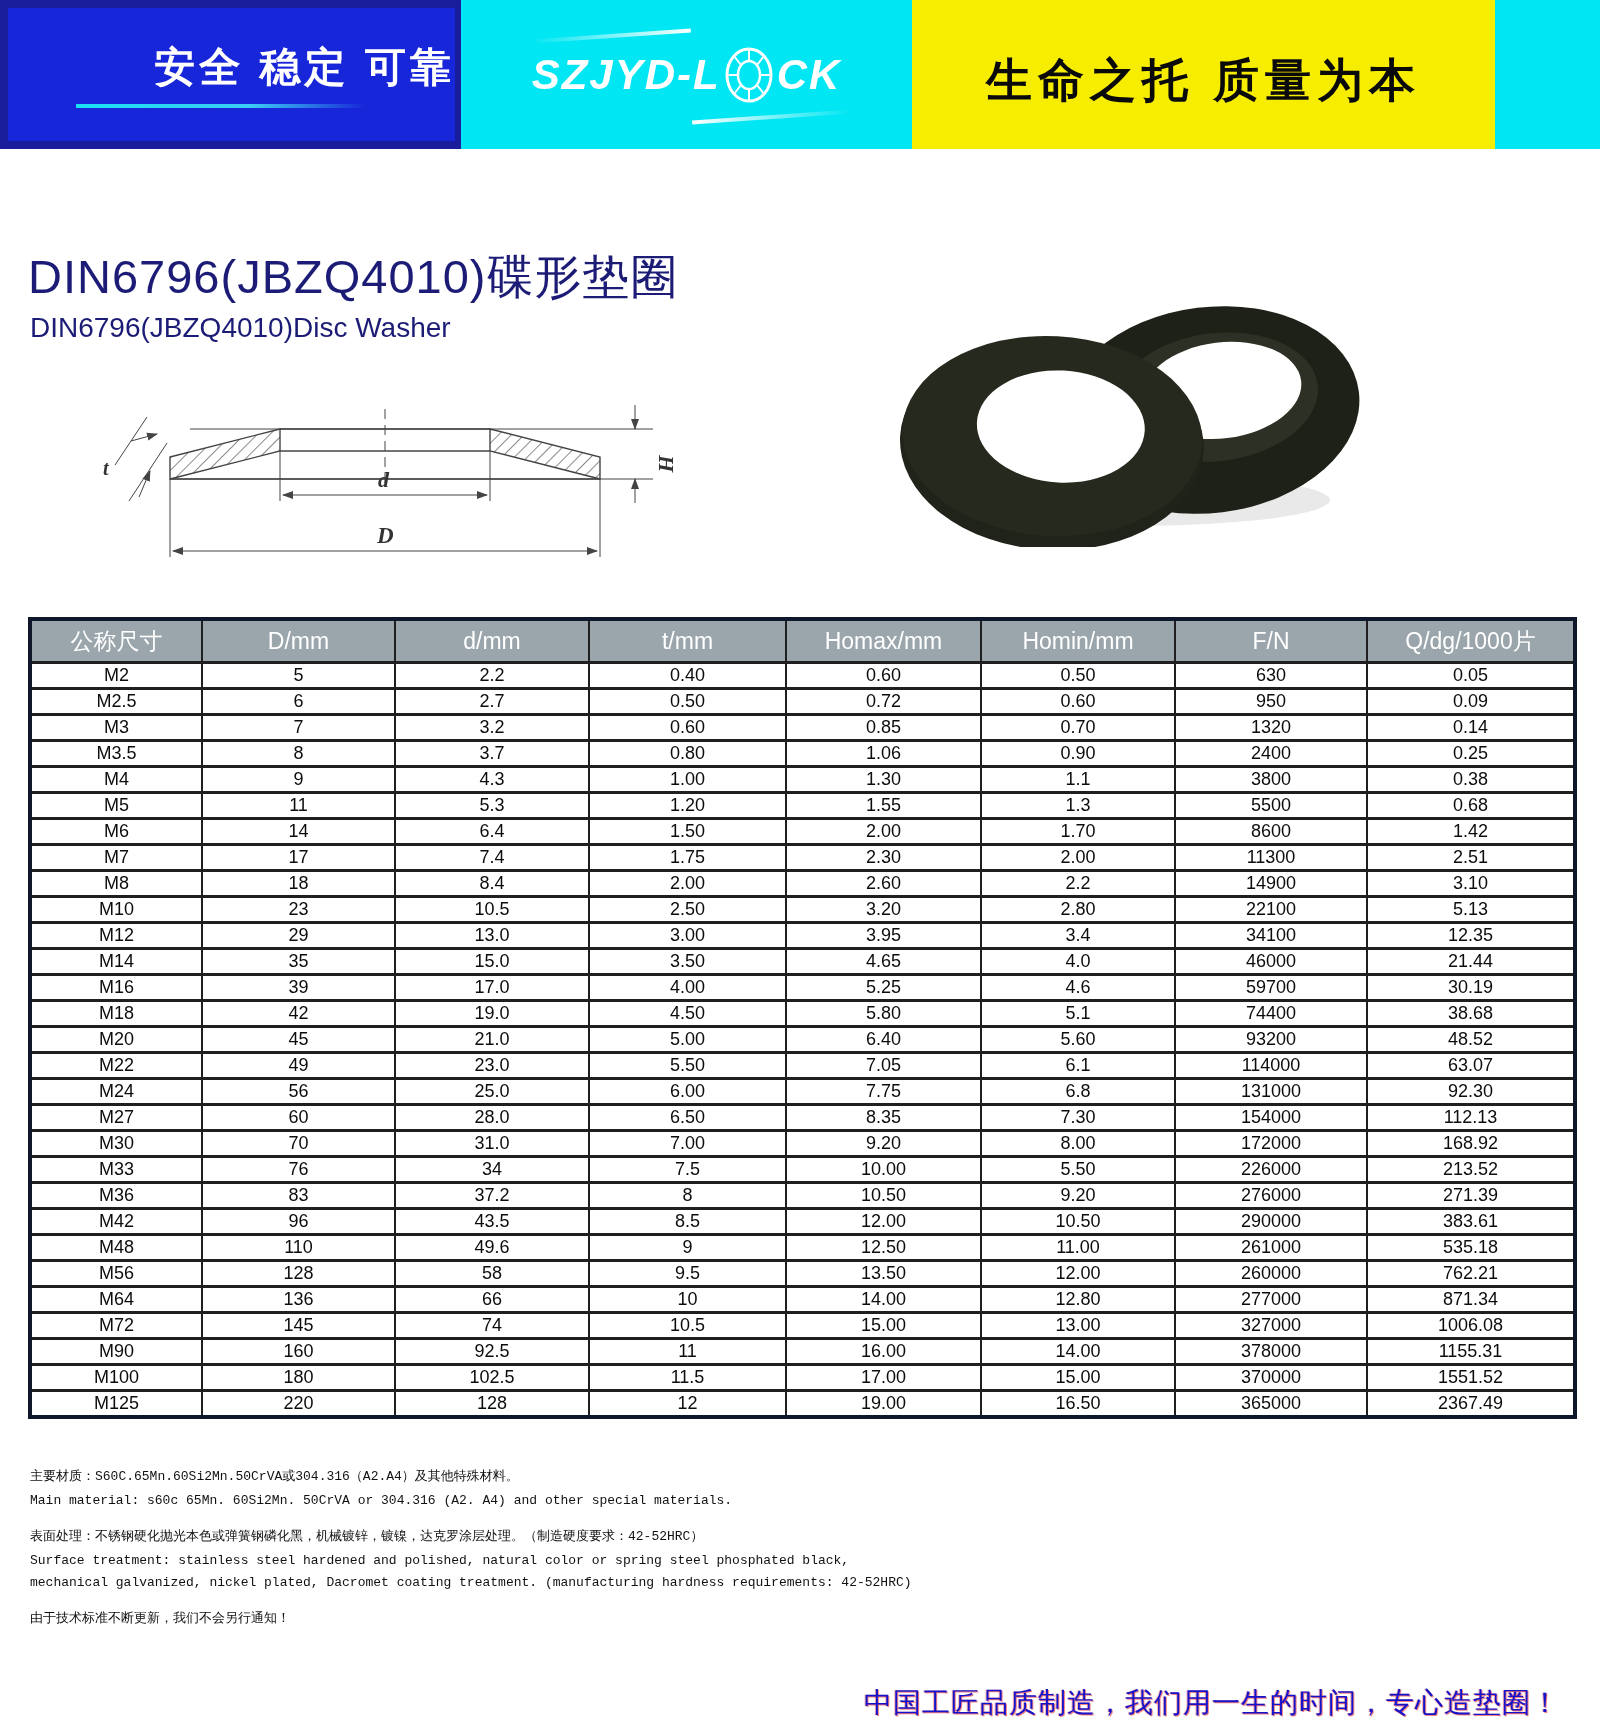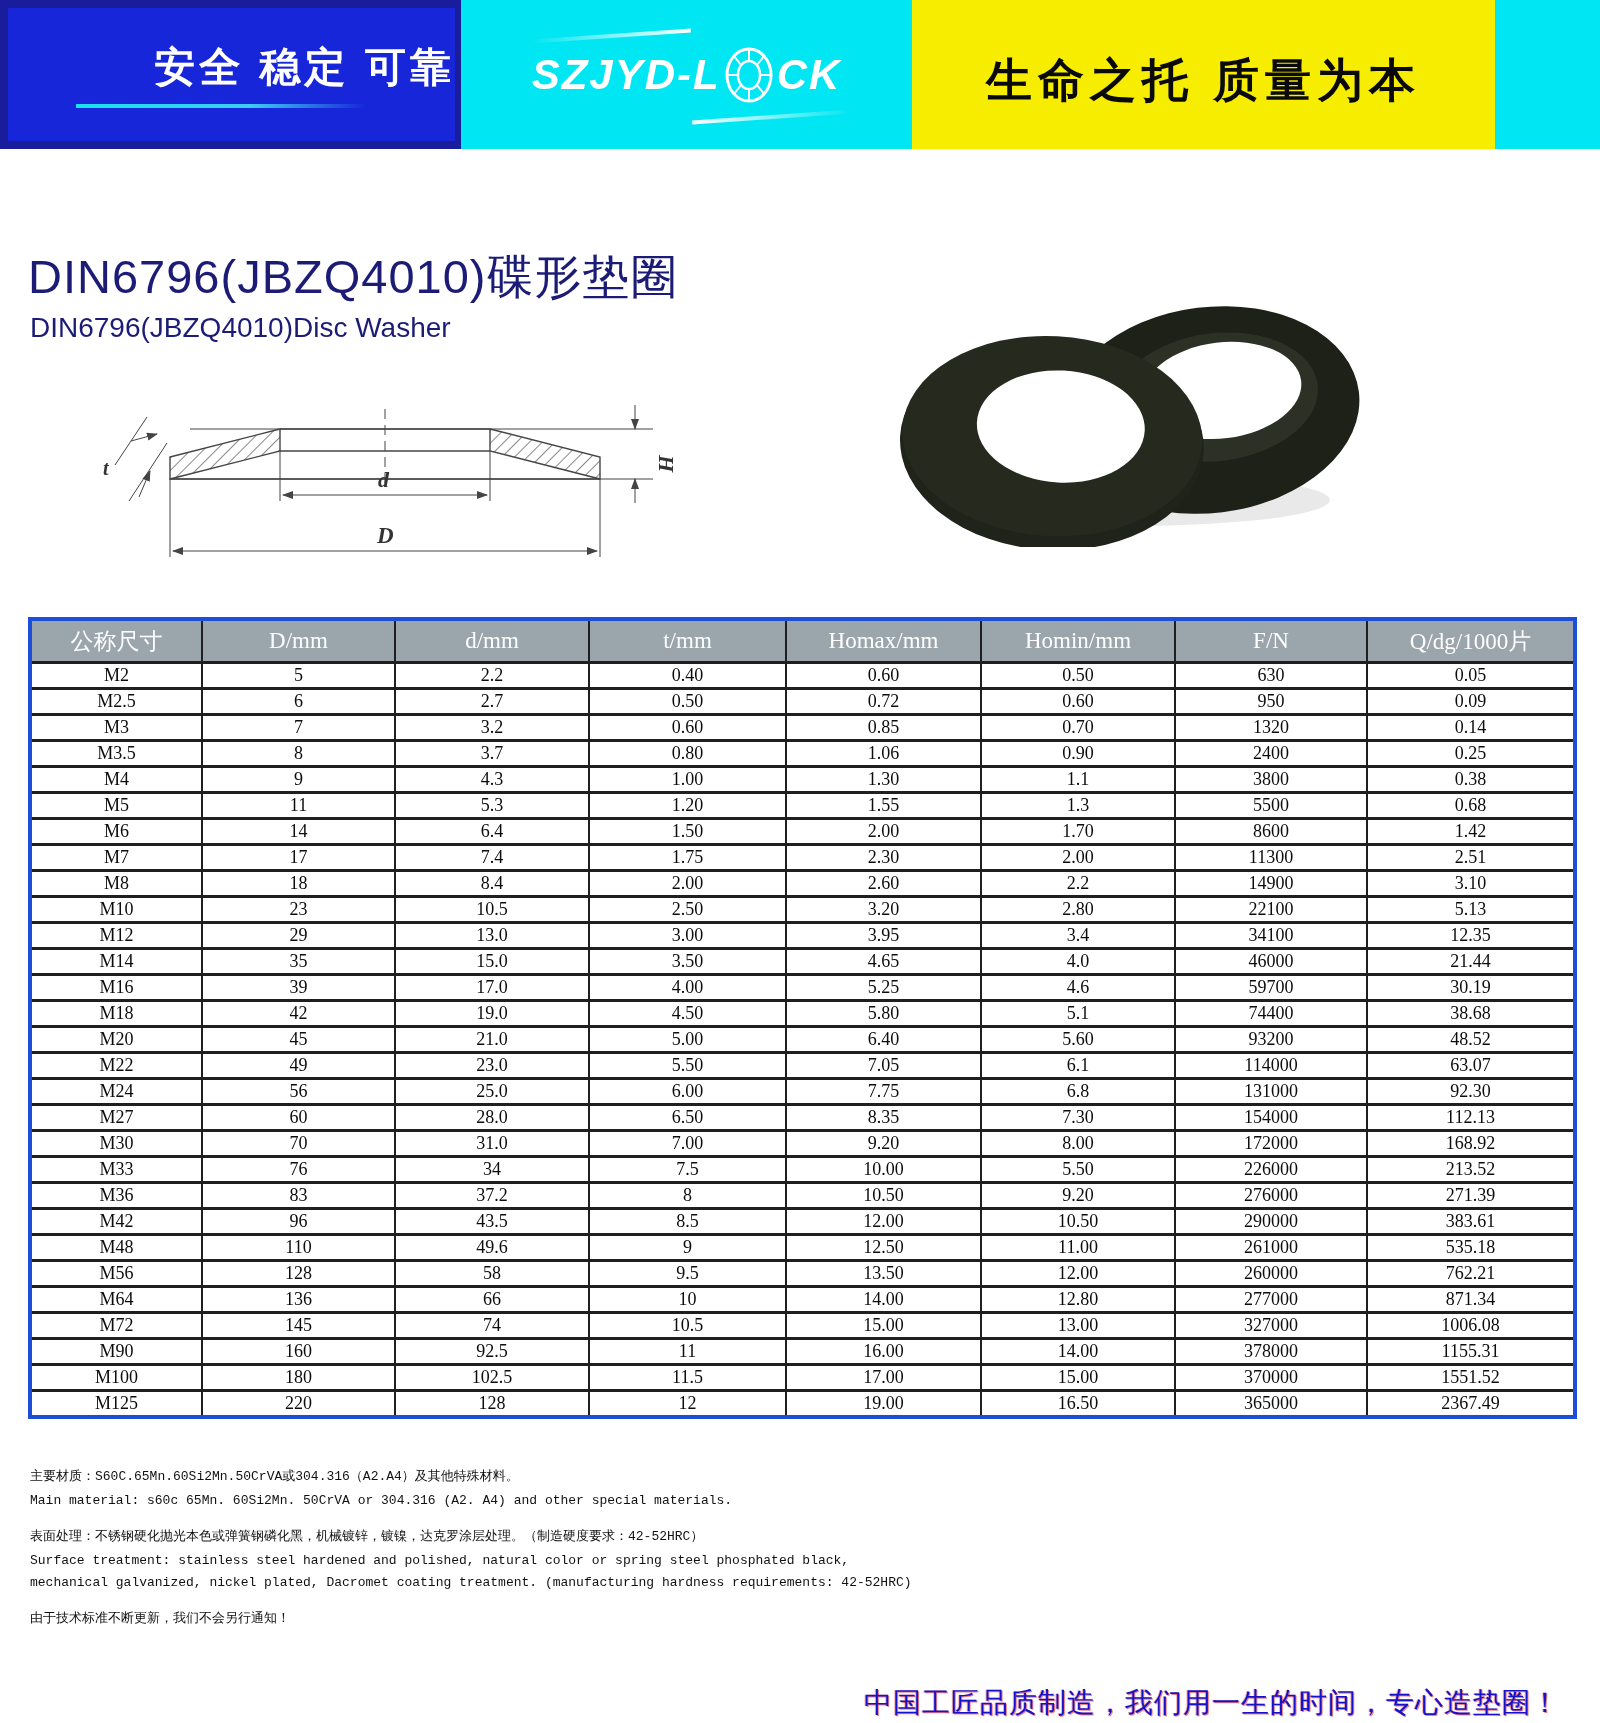--- a/index.html
+++ b/index.html
@@ -24,21 +24,21 @@
   
   .title-cn{position:absolute;left:28px;top:246px;color:#1c1c77;font-size:47px;font-weight:500;letter-spacing:1px;}
   .title-en{position:absolute;left:30px;top:312px;color:#1c1c77;font-size:28px;font-weight:400;}
 
   
   .drawing{position:absolute;left:95px;top:405px;}
   .drawing text{font-family:"Liberation Serif",serif;font-style:italic;font-weight:bold;fill:#333;}
   .photo{position:absolute;left:880px;top:292px;}
 
   
-  .spec-table{position:absolute;left:28px;top:617px;width:1545px;border-collapse:collapse;table-layout:fixed;border:4px solid #1d4ed8;font-family:Liberation Serif, serif;}
+  .spec-table{position:absolute;left:28px;top:617px;width:1545px;border-collapse:collapse;table-layout:fixed;border:4px solid #0f172a;}
   .spec-table th{background:#9ba6ac;color:#ffffff;font-size:23px;font-weight:400;height:40px;border:2px solid #1f1f1f;border-bottom-width:3px;padding:0;}
   .spec-table td{background:#ffffff;color:#0c0c0c;font-size:18px;text-align:center;height:23px;line-height:23px;border:2px solid #1f1f1f;border-top-width:3px;padding:0;}
 
   
   .notes{position:absolute;left:30px;top:1466px;color:#111;font-size:13px;font-family:"Liberation Mono",monospace;}
   .notes p{margin:0;line-height:22px;white-space:nowrap;}
   .notes .gap-s{margin-top:2px;}
   .notes .gap-l{margin-top:14px;}
 
   

